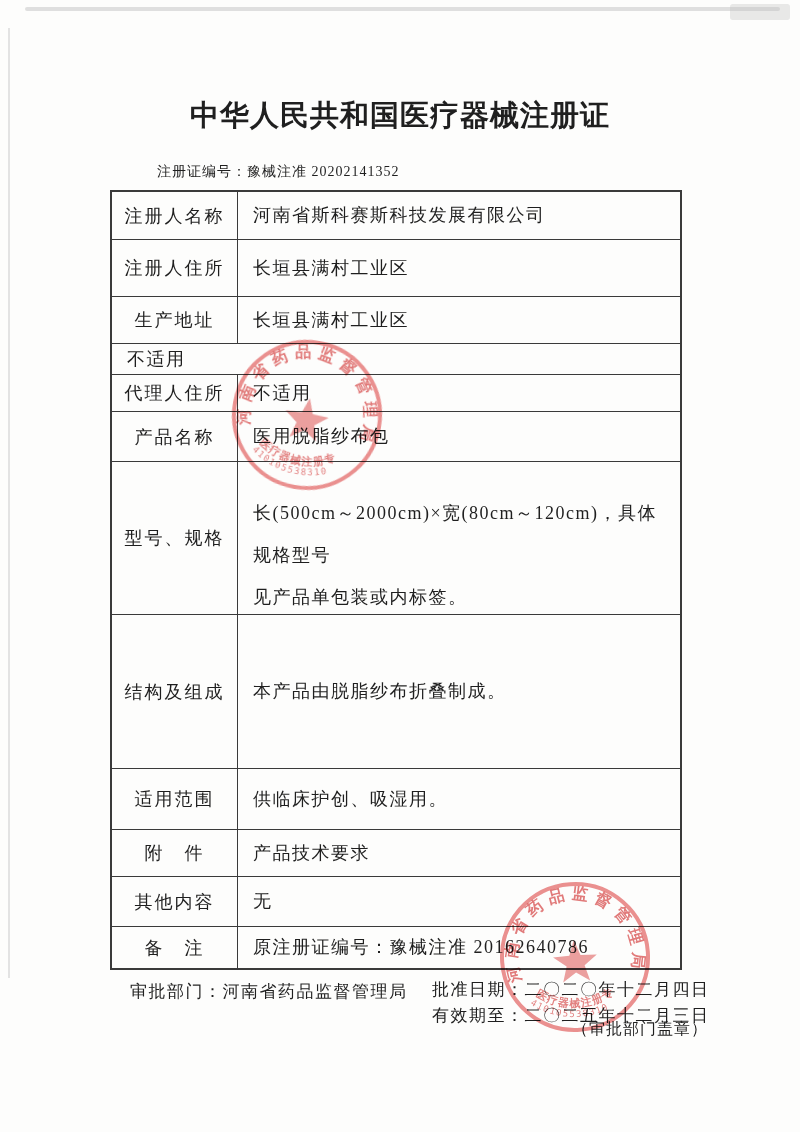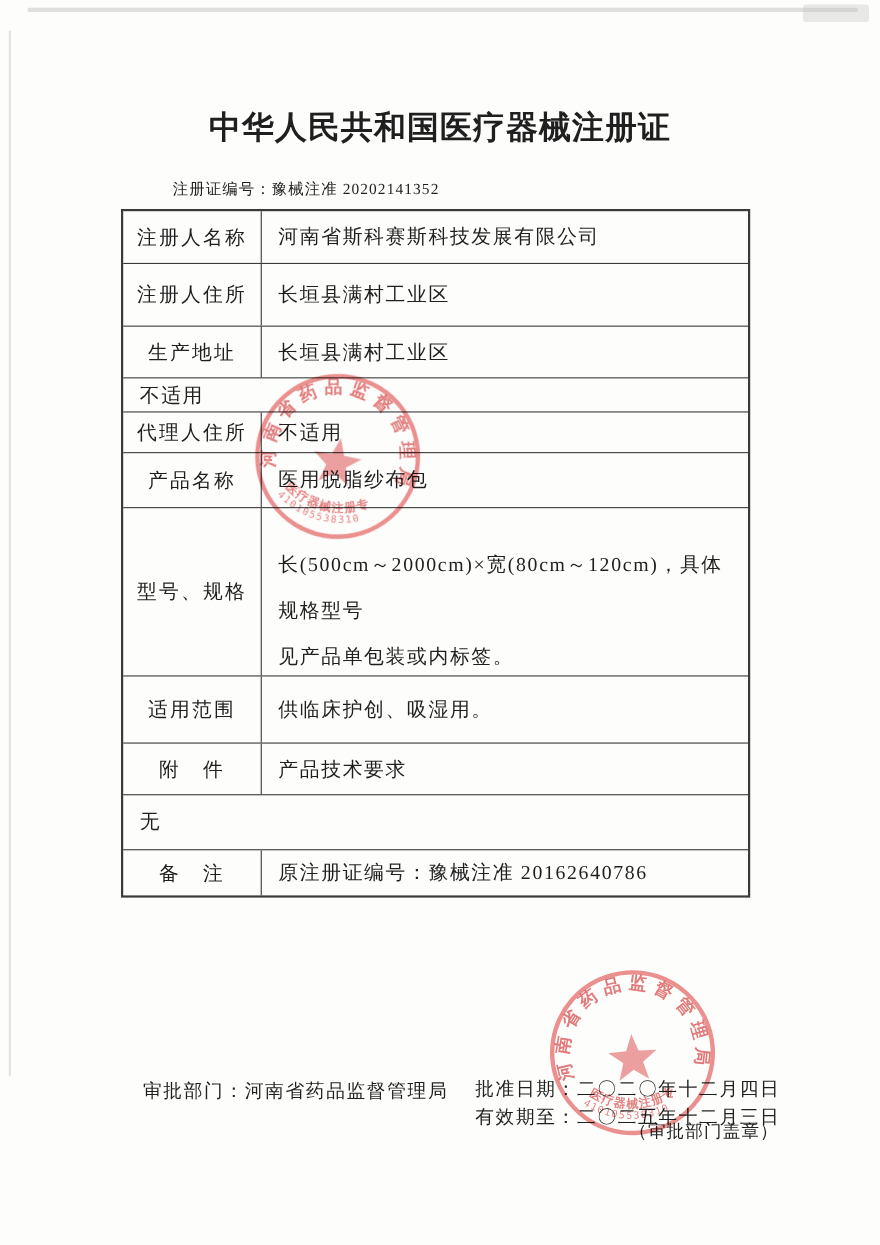--- a/index.html
+++ b/index.html
@@ -96,29 +96,34 @@
       <div class="cell label">产品名称</div>
       <div class="cell value">医用脱脂纱布包</div>
     </div>
     <div class="row r6">
       <div class="cell label">型号、规格</div>
       <div class="cell value">
         <span style="display:block">长(500cm～2000cm)×宽(80cm～120cm)，具体规格型号</span>
         <span style="display:block">见产品单包装或内标签。</span>
       </div>
     </div>
+    <div class="row r7">
+      <div class="cell label">结构及组成</div>
+      <div class="cell value">本产品由脱脂纱布折叠制成。</div>
+    </div>
     <div class="row r8">
       <div class="cell label">适用范围</div>
       <div class="cell value">供临床护创、吸湿用。</div>
     </div>
     <div class="row r9">
       <div class="cell label">附　件</div>
       <div class="cell value">产品技术要求</div>
     </div>
     <div class="row r10">
+      <div class="cell label">其他内容</div>
       <div class="cell value">无</div>
     </div>
     <div class="row r11">
       <div class="cell label">备　注</div>
       <div class="cell value">原注册证编号：豫械注准 20162640786</div>
     </div>
   </div>
 
   <div class="footer-dept">
     <span>审批部门：</span><span>河南省药品监督管理局</span>

